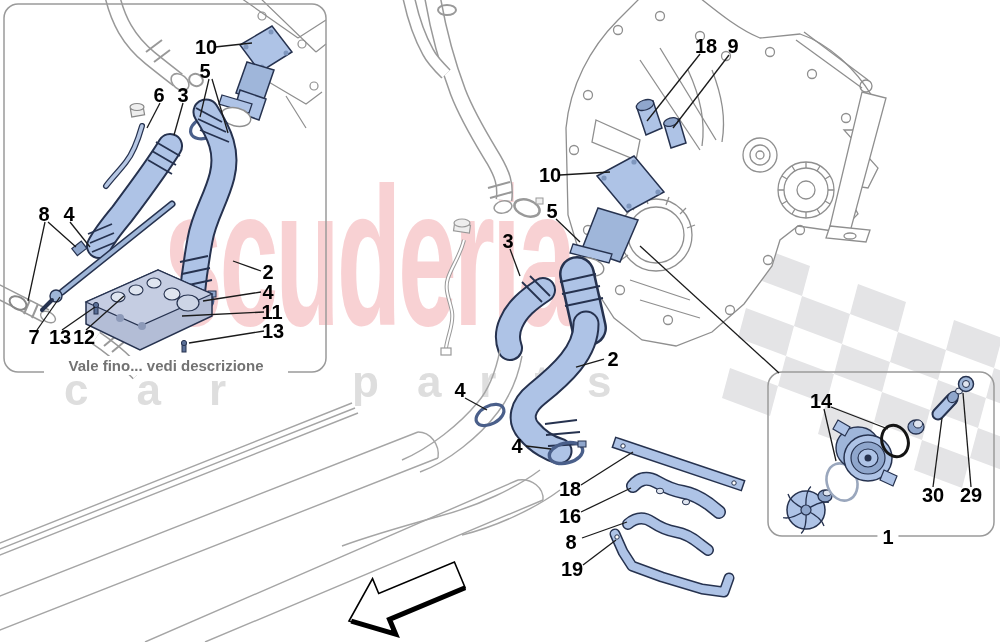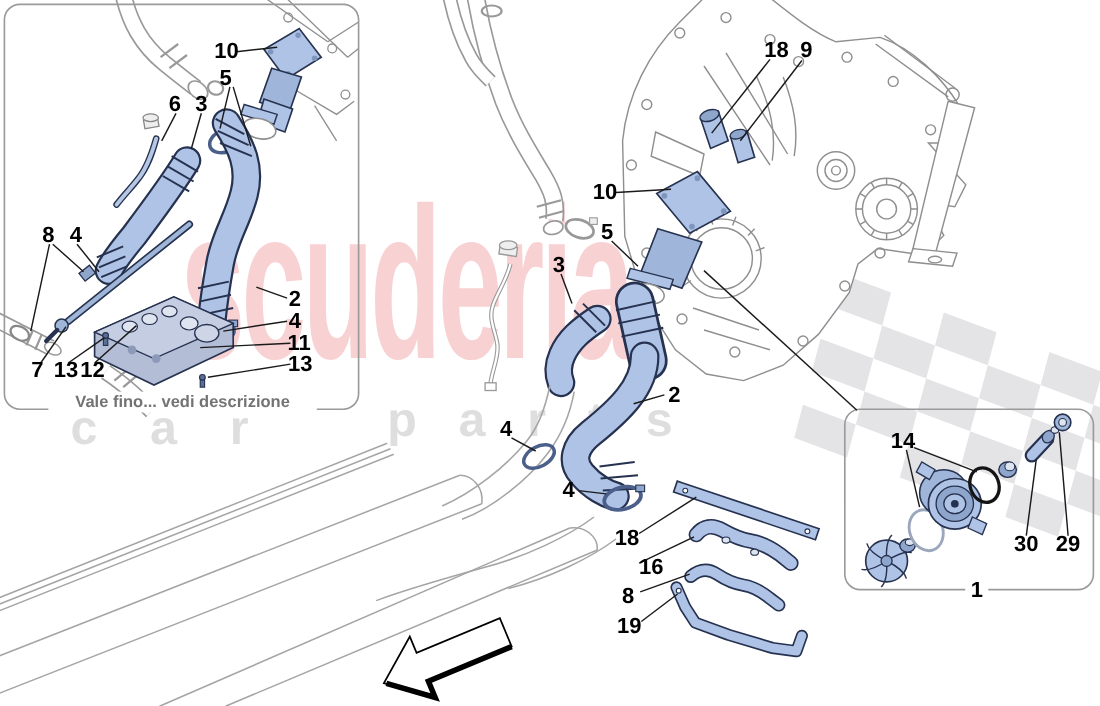--- a/index.html
+++ b/index.html
@@ -337,21 +337,21 @@
   <div class="co" style="left:84px;top:337px">12</div>
   <div class="co" style="left:706px;top:46px">18</div>
   <div class="co" style="left:733px;top:46px">9</div>
   <div class="co" style="left:550px;top:175px">10</div>
   <div class="co" style="left:552px;top:211px">5</div>
   <div class="co" style="left:508px;top:241px">3</div>
   <div class="co" style="left:613px;top:359px">2</div>
   <div class="co" style="left:460px;top:390px">4</div>
   <div class="co" style="left:517px;top:446px">4</div>
   <div class="co" style="left:570px;top:489px">18</div>
-  <div class="co" style="left:592px;top:516px">16</div>
+  <div class="co" style="left:570px;top:516px">16</div>
   <div class="co" style="left:571px;top:542px">8</div>
   <div class="co" style="left:572px;top:569px">19</div>
   <div class="co" style="left:821px;top:401px">14</div>
   <div class="co" style="left:933px;top:495px">30</div>
   <div class="co" style="left:971px;top:495px">29</div>
   <div class="co onborder" style="left:888px;top:537px">1</div>
 
   <div class="caption">
     <div>Vale fino... vedi descrizione</div>
   </div>

